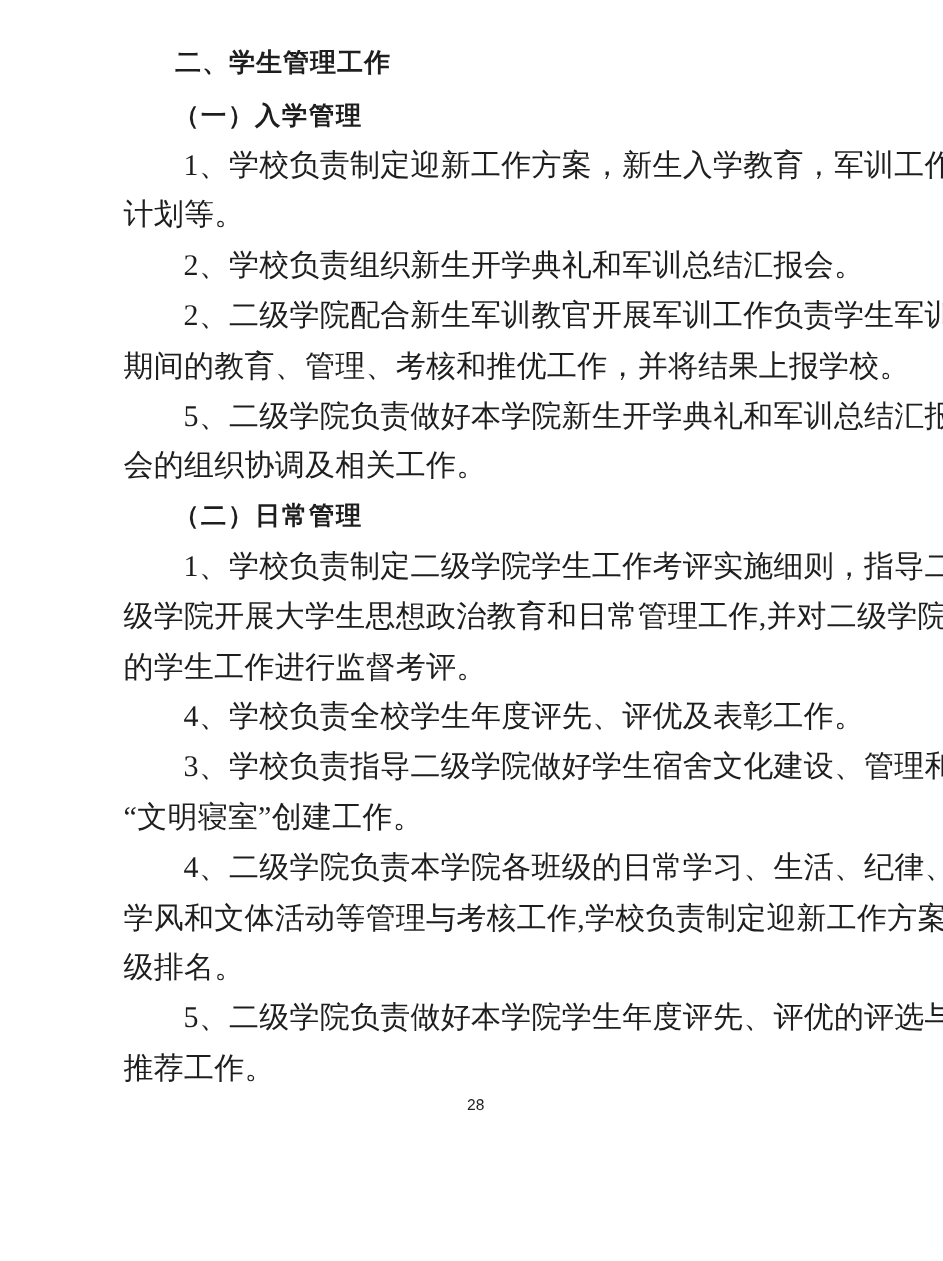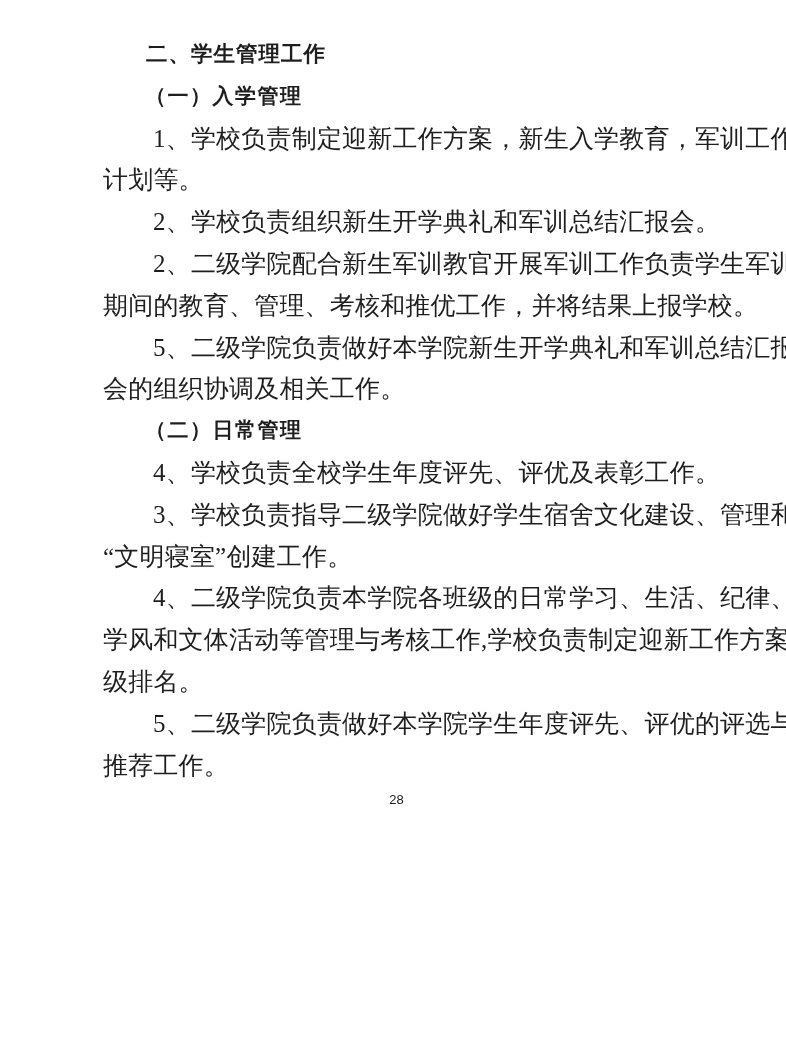--- a/index.html
+++ b/index.html
@@ -28,38 +28,38 @@
     letter-spacing: 0.2px;
   }
   .indent {
     text-indent: 2em;
   }
   .fill {
     text-align: justify;
     text-align-last: justify;
   }
   .h1 {
-    font-family: Liberation Sans, sans-serif;
+    font-family: Liberation Mono, monospace;
     font-weight: bold;
     font-size: 21.5px;
     letter-spacing: 1px;
   }
   .h2 {
     font-family: Liberation Serif, serif;
     font-weight: bold;
     font-size: 21px;
     letter-spacing: 1.5px;
   }
   .footer {
     width: 587px;
     text-align: center;
     font-family: "Liberation Sans", "DejaVu Sans", sans-serif;
     font-size: 13px;
     color: #222222;
-    margin-top: 6px;
+    margin-top: 1px;
   }
 </style>
 </head>
 <body>
 
 <div class="page">
   <div class="content">
 
     <div class="line indent h1">二、学生管理工作</div>
 
@@ -83,20 +83,25 @@
 
       <div>
         <div class="line indent fill">5、二级学院负责做好本学院新生开学典礼和军训总结汇报</div>
         <div class="line">会的组织协调及相关工作。</div>
       </div>
     </div>
 
     <div>
       <div class="line indent h2">（二）日常管理</div>
 
+      <div>
+        <div class="line indent fill">1、学校负责制定二级学院学生工作考评实施细则，指导二</div>
+        <div class="line fill">级学院开展大学生思想政治教育和日常管理工作,并对二级学院</div>
+        <div class="line">的学生工作进行监督考评。</div>
+      </div>
 
       <div>
         <div class="line indent">4、学校负责全校学生年度评先、评优及表彰工作。</div>
       </div>
 
       <div>
         <div class="line indent fill">3、学校负责指导二级学院做好学生宿舍文化建设、管理和</div>
         <div class="line">“文明寝室”创建工作。</div>
       </div>
 

